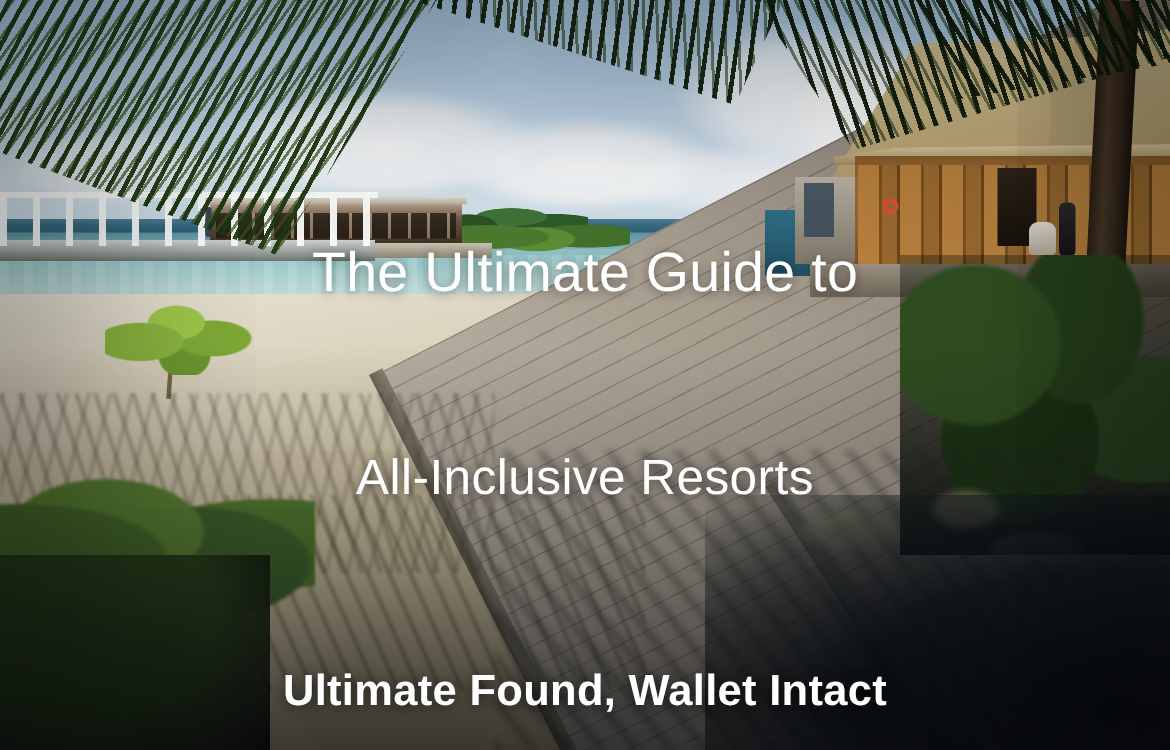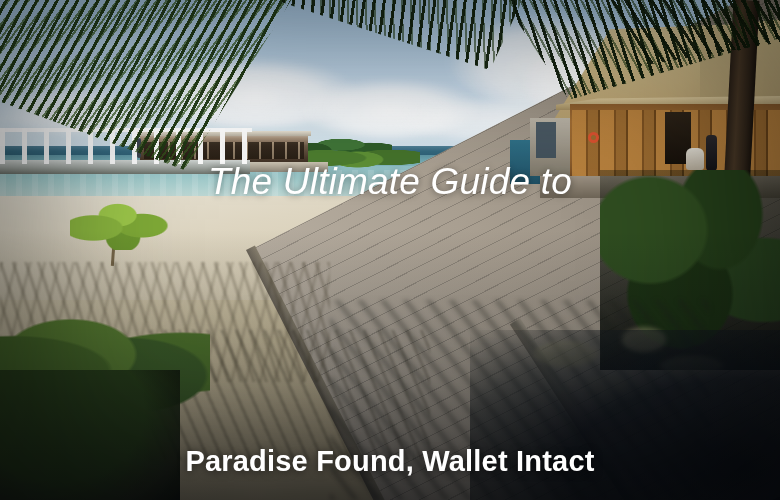--- a/index.html
+++ b/index.html
@@ -331,21 +331,20 @@
 
   
   .overlay { position:absolute; inset:0; }
 
   .eyebrow {
     position:absolute; left:0; right:0; top:163px;
     text-align:center;
     font-size:37px; font-weight:300; letter-spacing:.2px;
     color:#ffffff; line-height:1;
     text-shadow:0 1px 7px rgba(0,0,0,.45);
-    font-style:italic;
   }
   .bigtitle {
     position:absolute; left:0; right:0; top:206px;
     text-align:center;
     font-size:82px; font-weight:bold; line-height:1;
     letter-spacing:6px; text-indent:6px;
     color:#ffffff;
     text-shadow:0 2px 10px rgba(0,0,0,.38);
   }
   .subtitle {
@@ -436,16 +435,17 @@
     <div class="frond frond-b"></div>
     <div class="frond frond-c"></div>
     <div class="frond frond-d"></div>
 
     <div class="grade"></div>
     <div class="vignette"></div>
   </div>
 
   <div class="overlay">
     <div class="eyebrow">The Ultimate Guide to</div>
-    <div class="tagline">Paradise Found, Wallet Intact</div>
+    <div class="subtitle">All-Inclusive Resorts</div>
+    <div class="tagline">Ultimate Found, Wallet Intact</div>
   </div>
 
 </div>
 
 </body></html>

